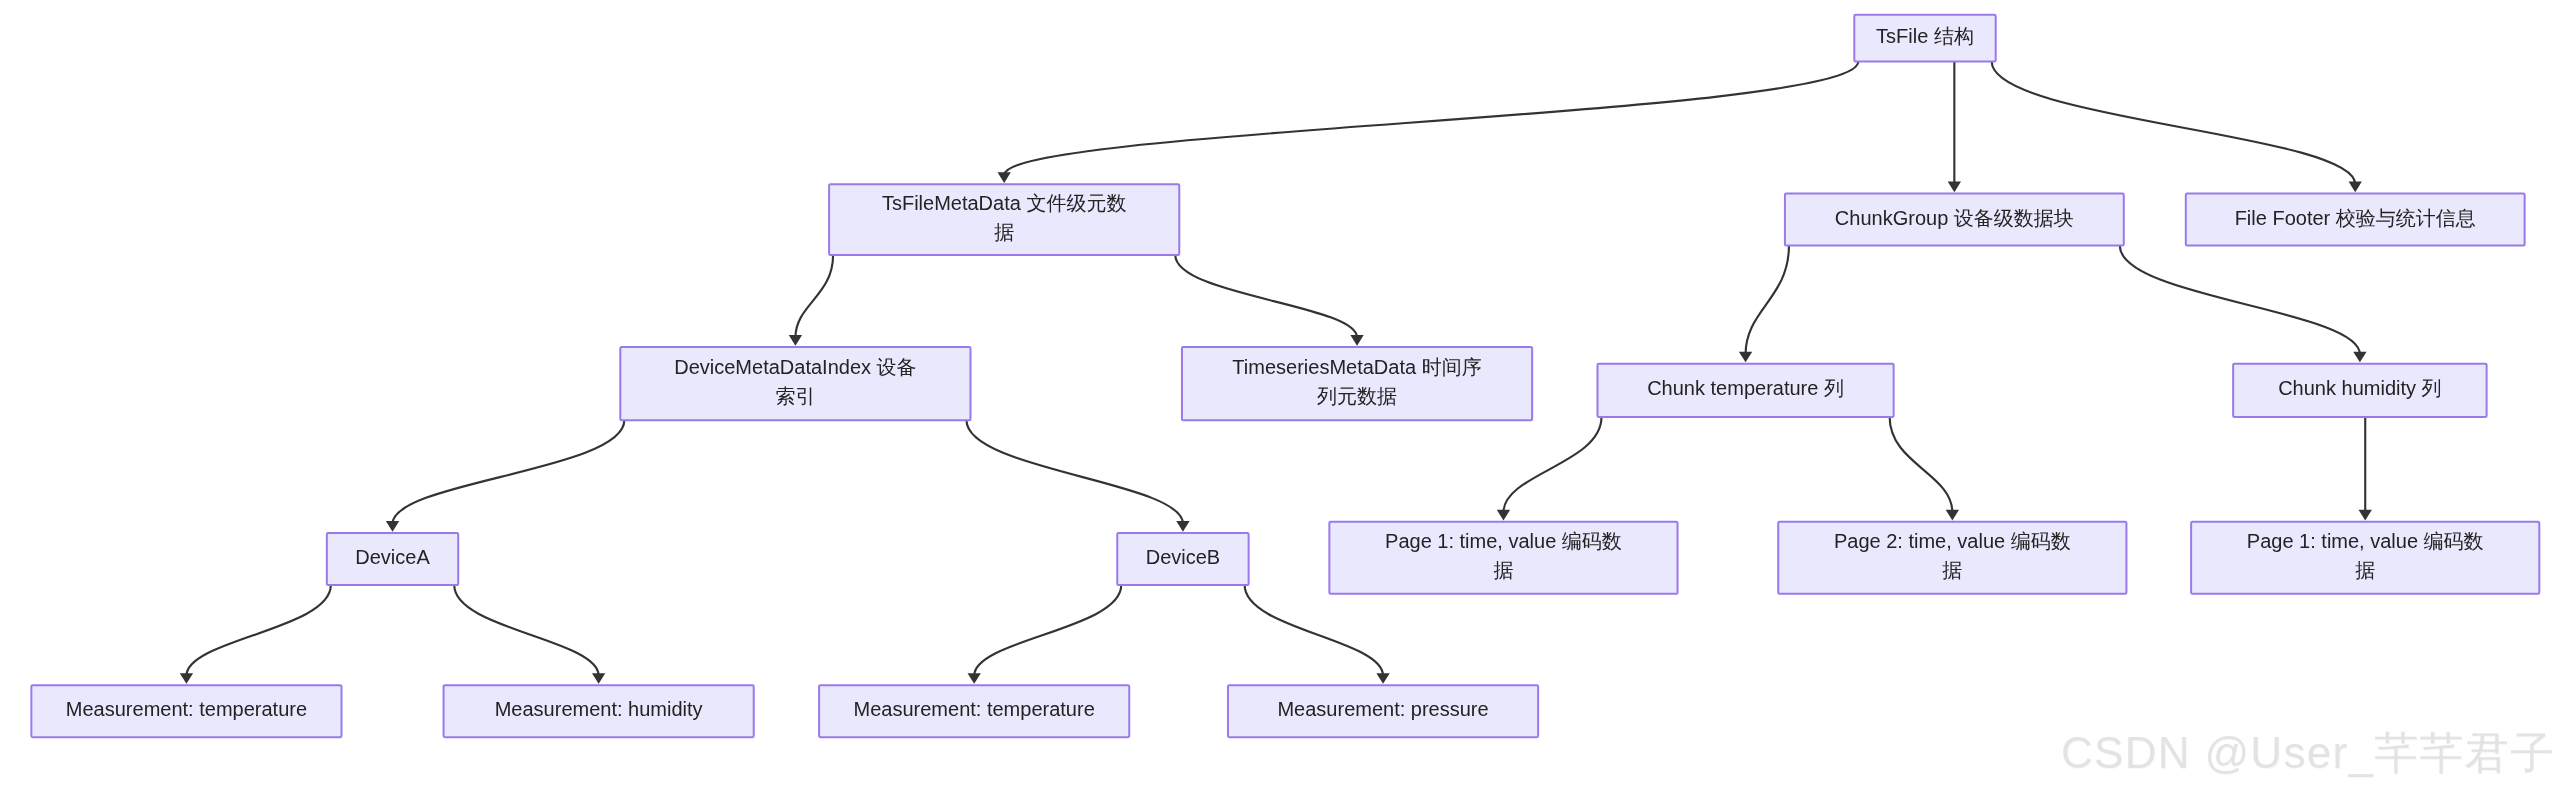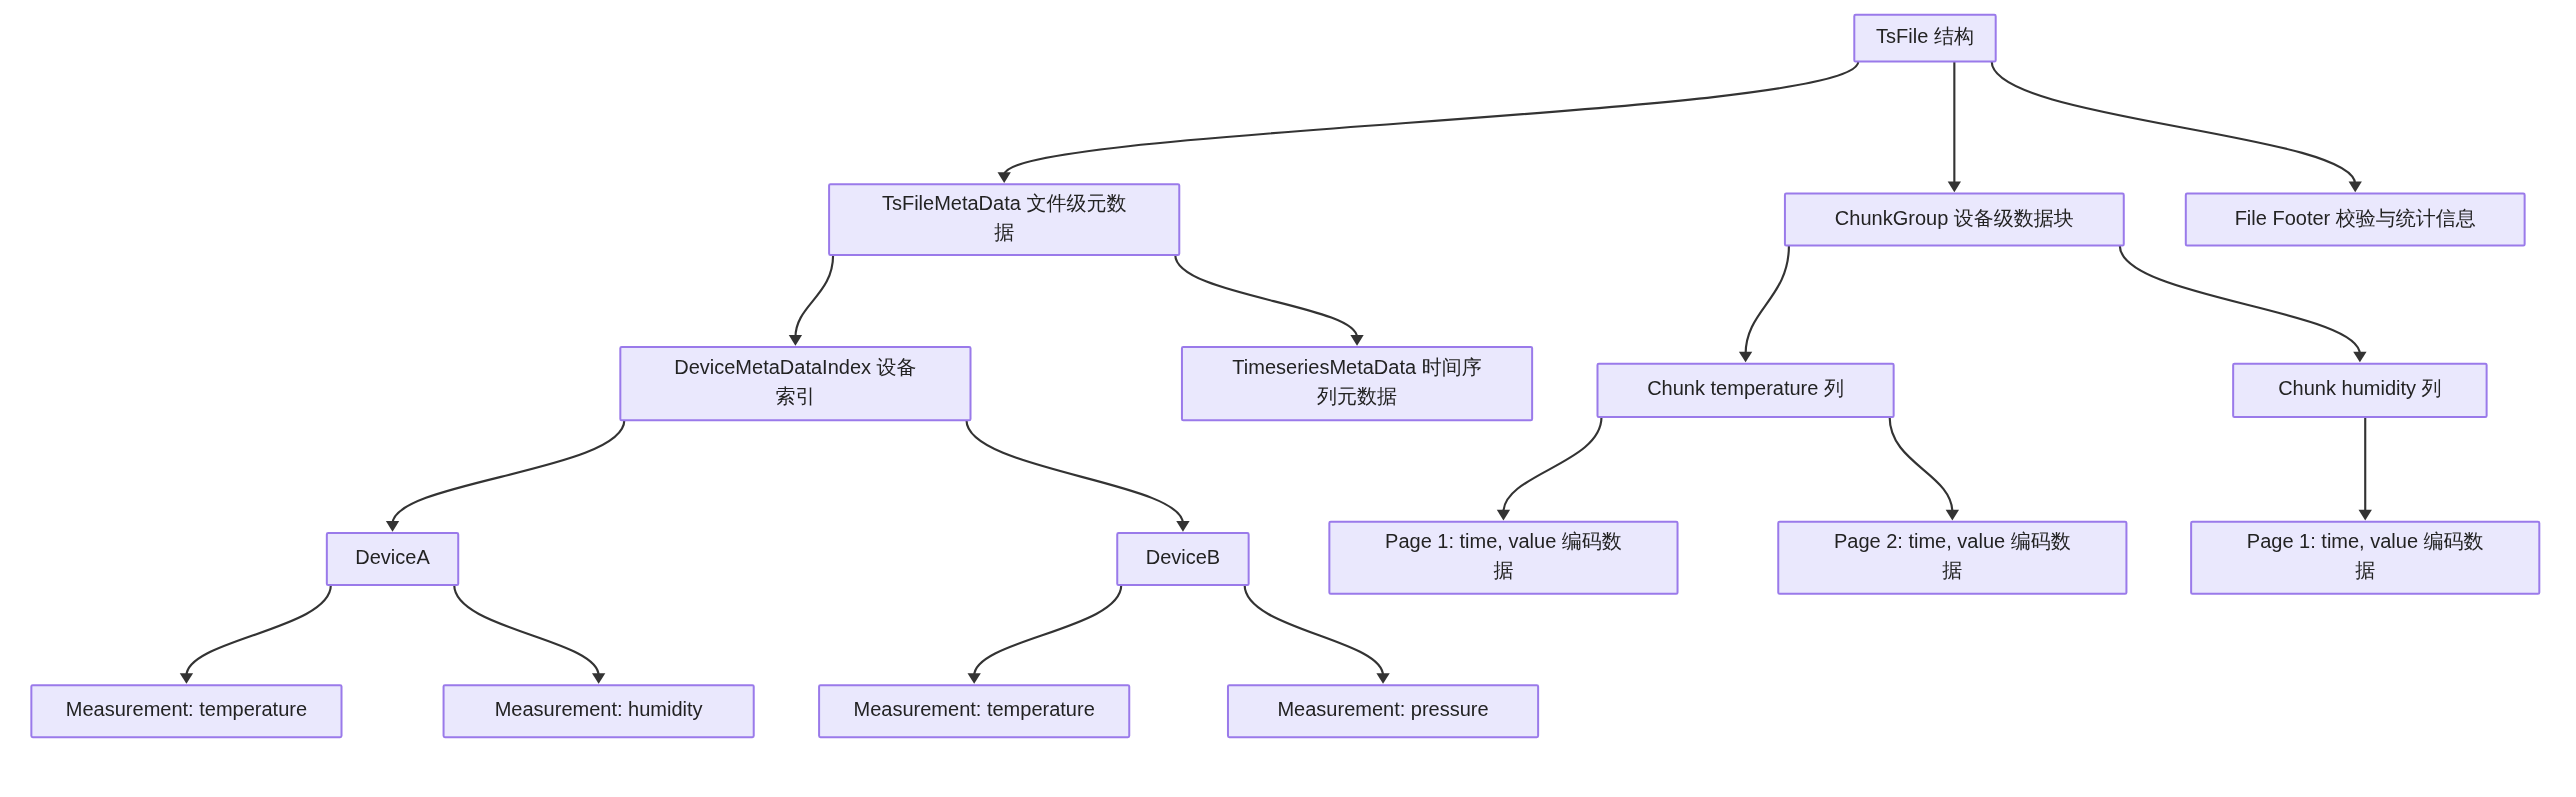--- a/index.html
+++ b/index.html
@@ -161,14 +161,15 @@
         <g>
           <rect class="node-rect" x="1228" y="1027" width="465" height="78" rx="2"></rect>
           <text class="node-text" x="1460.5" y="1066"><tspan x="1460.5" dy="0">Measurement: temperature</tspan></text>
         </g>
         <g>
           <rect class="node-rect" x="1841" y="1027" width="465" height="78" rx="2"></rect>
           <text class="node-text" x="2073.5" y="1066"><tspan x="2073.5" dy="0">Measurement: pressure</tspan></text>
         </g>
       </g>
   </svg>
+  <div class="watermark-text" style="left: 2061px; top: 724px;">CSDN @User_芊芊君子</div>
 </div>
 
 
 </body></html>

